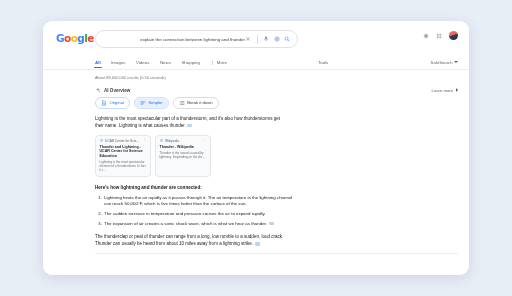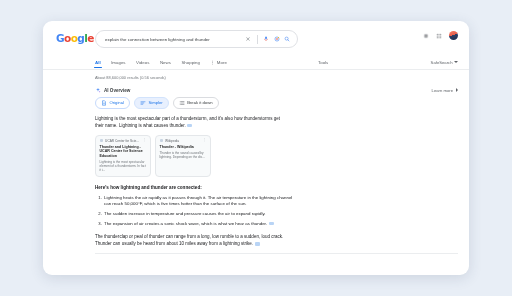--- a/index.html
+++ b/index.html
@@ -9,21 +9,21 @@
     font-family:"Liberation Sans",sans-serif;
     -webkit-font-smoothing:antialiased;
   }
   .browser{
     position:absolute;left:43px;top:21px;width:426px;height:254px;
     background:#ffffff;border-radius:9px;overflow:hidden;
     box-shadow:0 3px 14px rgba(40,60,90,.14);
   }
   
   .header{
-    position:relative;height:34px;
+    position:relative;height:34px;text-align:right;
   }
   .glogo{
     position:absolute;left:13px;top:12px;
     font-family:"DejaVu Sans",sans-serif;
     font-size:10.5px;letter-spacing:-.6px;font-weight:600;line-height:11px;
     white-space:nowrap;
   }
   .glogo i{font-style:normal;}
   .gb{color:#4285F4;} .gr{color:#EA4335;} .gy{color:#FBBC05;} .gg{color:#34A853;}
   .searchbar{

